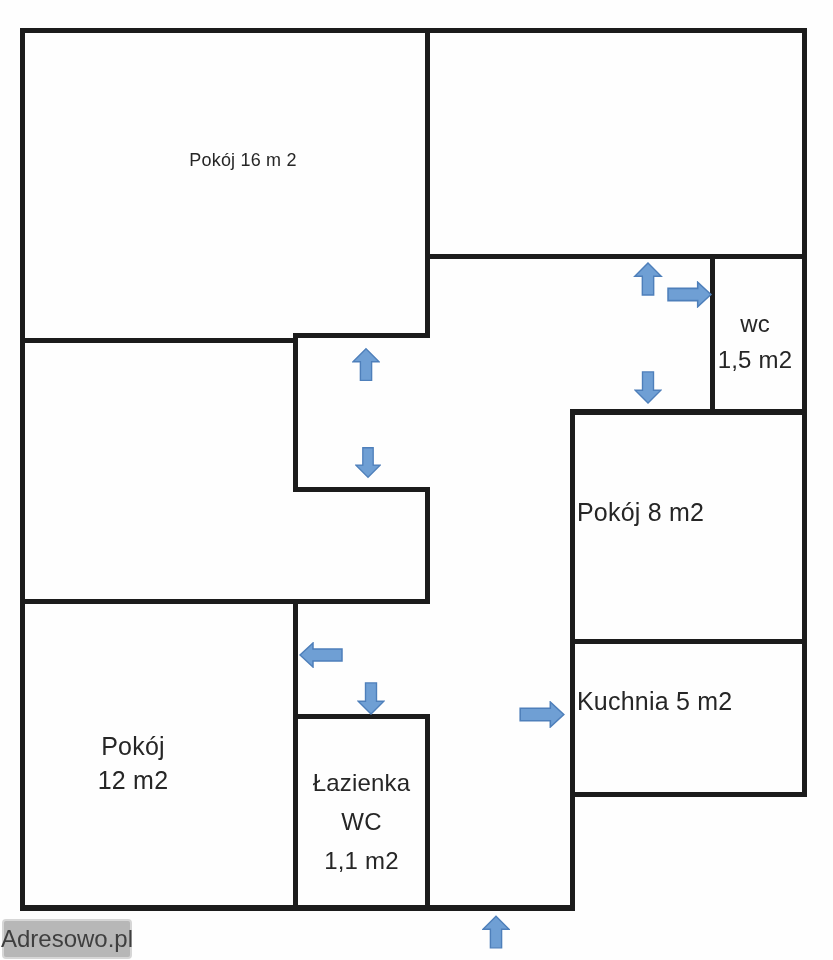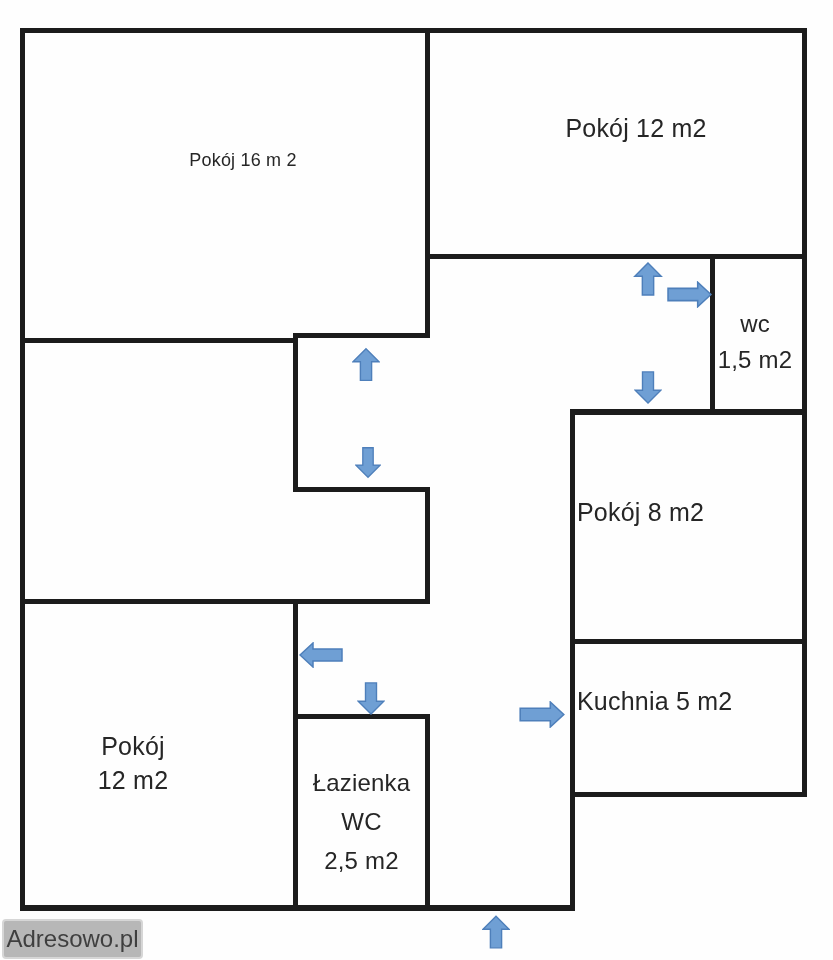--- a/index.html
+++ b/index.html
@@ -40,21 +40,21 @@
   }
   .arrow polygon {
     fill: #6f9fd4;
     stroke: #4e7fba;
     stroke-width: 1.5;
   }
   .watermark {
     position: absolute;
     left: 2px;
     top: 919px;
-    width: 141px;
+    width: 130px;
     height: 40px;
     background: #b7b7b7;
     border: 2px solid #d6d6d6;
     border-radius: 4px;
     display: flex;
     align-items: center;
     justify-content: center;
     font-size: 24px;
     color: #3f3f3f;
     box-sizing: border-box;
@@ -82,41 +82,40 @@
   <div class="wall" style="left:425px; top:28px;  width:5px; height:310px;"></div>
   <div class="wall" style="left:710px; top:254px; width:5px; height:161px;"></div>
   <div class="wall" style="left:293px; top:333px; width:5px; height:159px;"></div>
   <div class="wall" style="left:425px; top:487px; width:5px; height:117px;"></div>
   <div class="wall" style="left:570px; top:409px; width:5px; height:502px;"></div>
   <div class="wall" style="left:293px; top:599px; width:5px; height:312px;"></div>
   <div class="wall" style="left:425px; top:714px; width:5px; height:197px;"></div>
 
   <div class="room-label centered" style="left:93px; top:150px; width:300px; font-size:18px;">Pokój 16 m 2</div>
 
-  <div class="room-label centered" style="left:486px; top:114px; width:300px;">Pokój 12 m2</div>
 
   <div class="room-label centered" style="left:700px; top:306px; width:110px; font-size:24px; line-height:36px;">
     <span class="line">wc</span>
     <span class="line">1,5 m2</span>
   </div>
 
   <div class="room-label" style="left:577px; top:498px;">Pokój 8 m2</div>
 
   <div class="room-label" style="left:577px; top:687px;">Kuchnia 5 m2</div>
 
 
   <div class="room-label centered" style="left:48px; top:729px; width:170px; line-height:34px;">
     <span class="line">Pokój</span>
     <span class="line">12 m2</span>
   </div>
 
   <div class="room-label centered" style="left:299px; top:763px; width:125px; font-size:24px; line-height:39px;">
     <span class="line">Łazienka</span>
     <span class="line">WC</span>
-    <span class="line">2,5 m2</span>
+    <span class="line">1,1 m2</span>
   </div>
 
   <svg class="arrow" style="left:352px; top:347px;" width="28" height="35" viewBox="0 0 30 36">
     <polygon points="15,1 29,15 21,15 21,35 9,35 9,15 1,15"></polygon>
   </svg>
 
   <svg class="arrow" style="left:355px; top:446px;" width="26" height="33" viewBox="0 0 30 36">
     <polygon points="15,35 1,21 9,21 9,1 21,1 21,21 29,21"></polygon>
   </svg>
 

